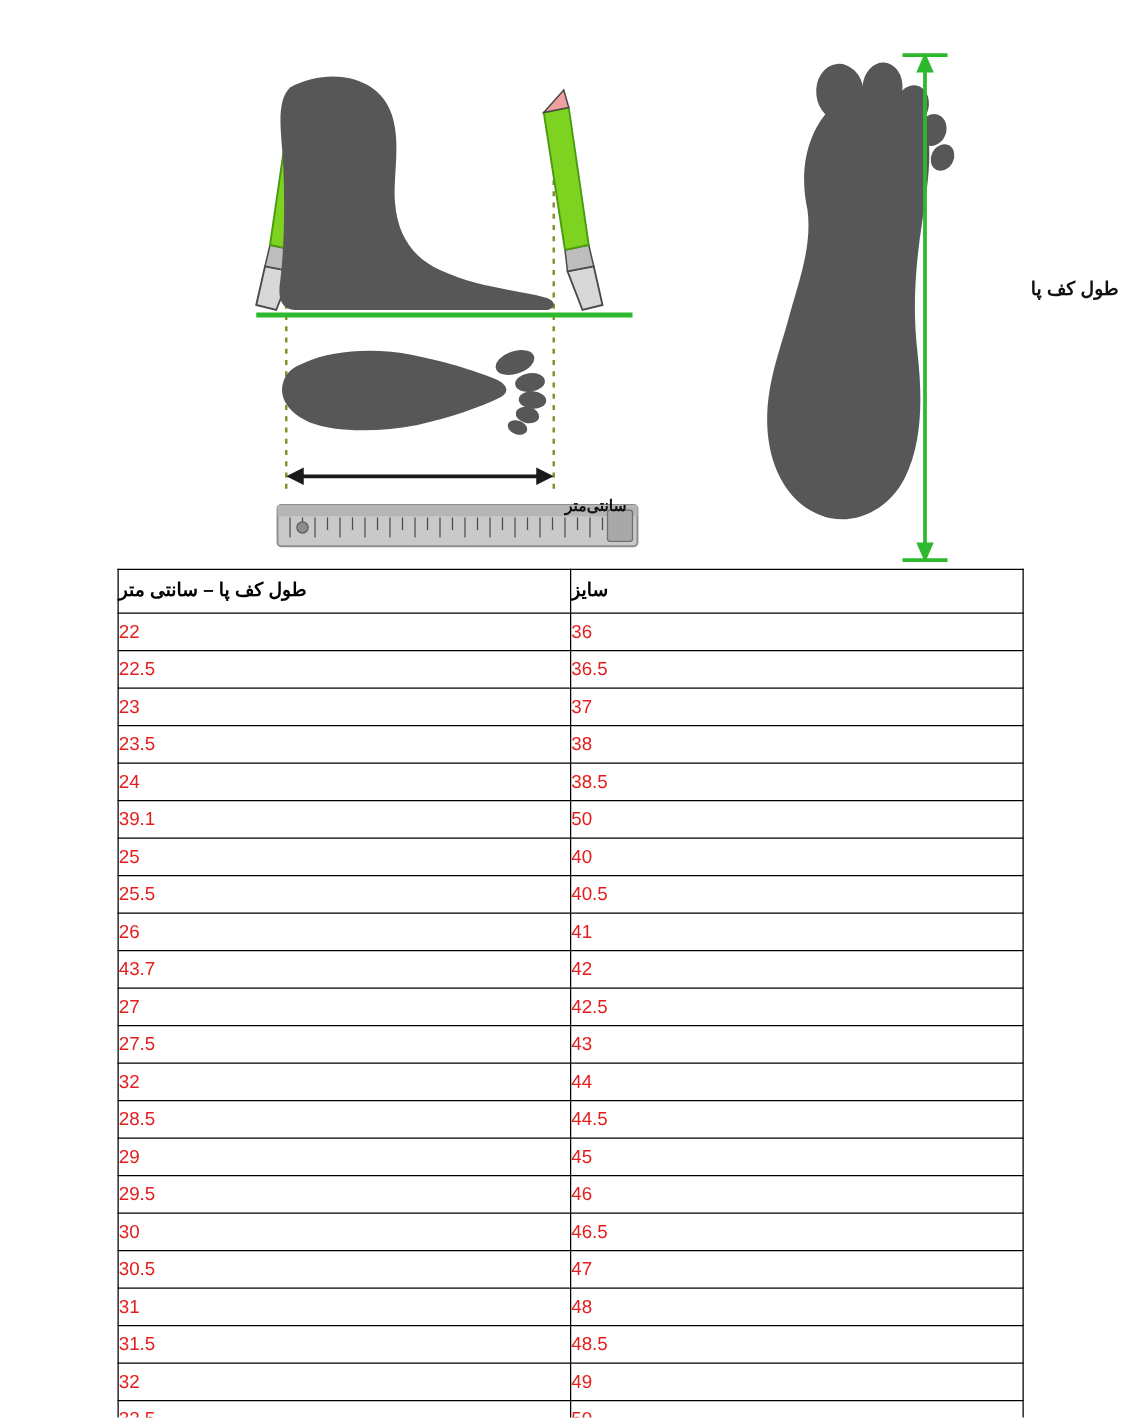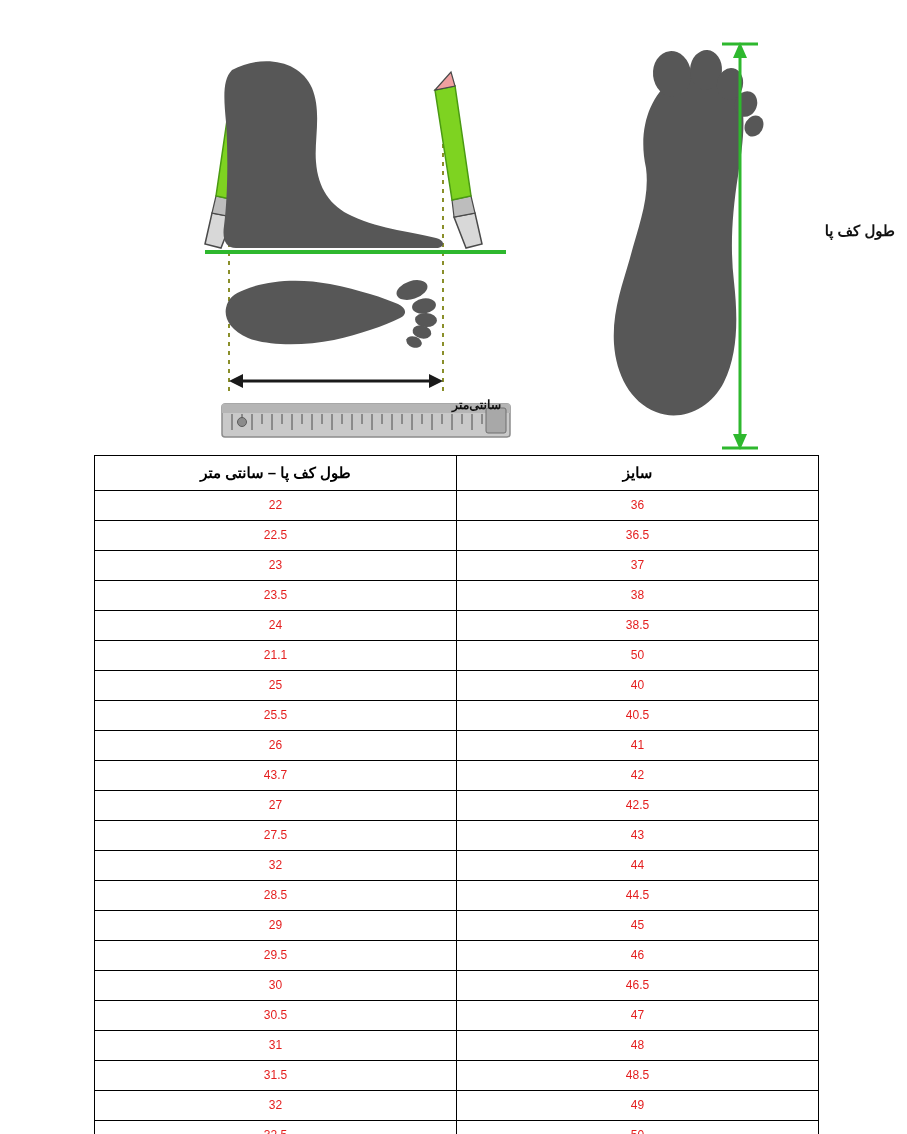--- a/index.html
+++ b/index.html
@@ -53,37 +53,37 @@
   
   .size-table {
     border-collapse: collapse;
     width: 725px;
     margin: 0 0 0 94px;
     table-layout: fixed;
   }
   .size-table th,
   .size-table td {
     border: 1px solid #000;
-    text-align: center;
+    text-align: left;
     height: 29px;
     line-height: 29px;
     padding: 0;
     font-size: 14.5px;
   }
   .size-table th {
     font-weight: bold;
     color: #000;
     font-size: 15px;
     direction: rtl;
     height: 34px;
     line-height: 34px;
   }
   .size-table td {
     color: #e41e1e;
-    font-size: 12px;
+    font-size: 15px;
   }
   .col-left { width: 50%; }
   .col-right { width: 50%; }
 </style>
 </head>
 <body>
 
 <div class="page">
 
   <div class="illustration">
@@ -222,21 +222,21 @@
         </tr>
         <tr>
           <td>23.5</td>
           <td>38</td>
         </tr>
         <tr>
           <td>24</td>
           <td>38.5</td>
         </tr>
         <tr>
-          <td>21.1</td>
+          <td>39.1</td>
           <td>50</td>
         </tr>
         <tr>
           <td>25</td>
           <td>40</td>
         </tr>
         <tr>
           <td>25.5</td>
           <td>40.5</td>
         </tr>

